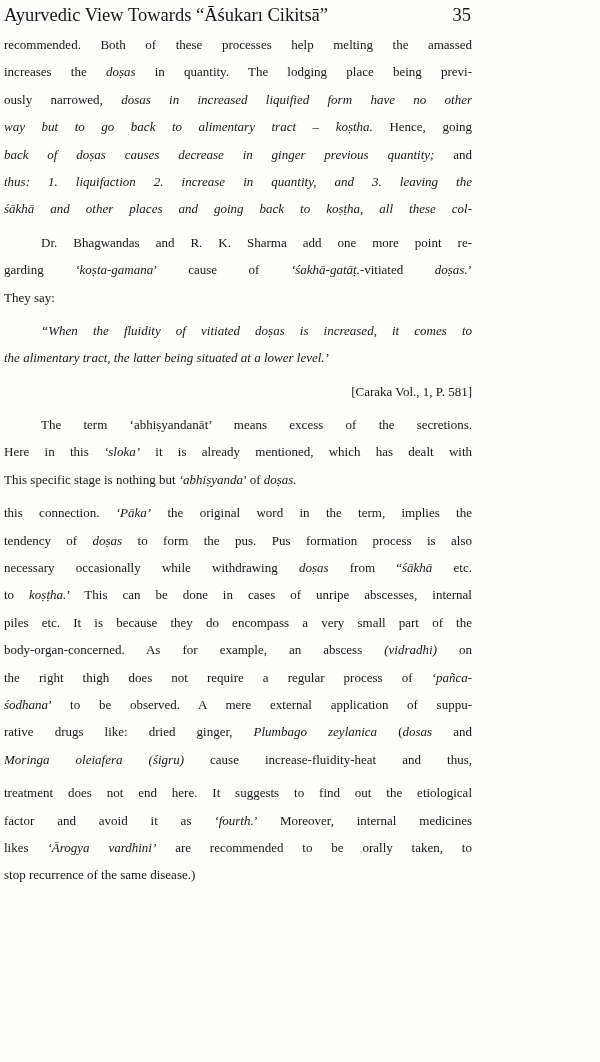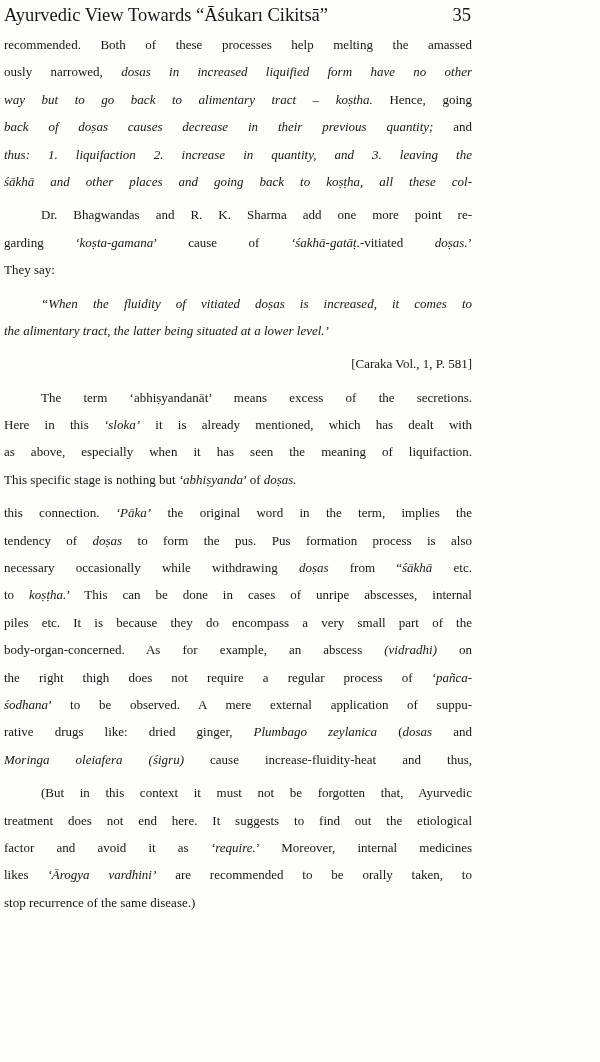--- a/index.html
+++ b/index.html
@@ -34,23 +34,24 @@
 <div class="page">
   <div class="running-head">
     <span>Ayurvedic View Towards “Āśukarı Cikitsā”</span>
     <span>35</span>
   </div>
 
   <div class="body" id="body">
 
     <div>
         <div class="line"><span>recommended. Both of these processes help melting the amassed</span></div>
+        <div class="line"><span>increases the </span><span class="i">doṣas</span><span> in quantity. The lodging place being previ-</span></div>
         <div class="line"><span>ously narrowed, </span><span class="i">dosas in increased liquified form have no other</span></div>
         <div class="line"><span class="i">way but to go back to alimentary tract – koṣtha.</span><span> Hence, going</span></div>
-        <div class="line"><span class="i">back of doṣas causes decrease in their previous quantity;</span><span> and</span></div>
+        <div class="line"><span class="i">back of doṣas causes decrease in ginger previous quantity;</span><span> and</span></div>
         <div class="line"><span class="i">thus: 1. liquifaction 2. increase in quantity, and 3. leaving the</span></div>
         <div class="line"><span class="i">śākhā and other places and going back to koṣṭha, all these col-</span></div>
       </div>
     <div class="gap"></div>
     <div>
         <div class="line indent"><span>Dr. Bhagwandas and R. K. Sharma add one more point re-</span></div>
         <div class="line"><span>garding </span><span class="i">‘koṣta-gamana</span><span>’ cause of </span><span class="i">‘śakhā-gatāṭ.</span><span>-vitiated </span><span class="i">doṣas.</span><span>’</span></div>
         <div class="line last"><span>They say:</span></div>
       </div>
     <div class="gap"></div>
@@ -59,38 +60,36 @@
         <div class="line last"><span class="i">the alimentary tract, the latter being situated at a lower level.’</span></div>
       </div>
     <div class="gap"></div>
     <div>
         <div class="line right"><span>[Caraka  Vol., 1, P. 581]</span></div>
       </div>
     <div class="gap"></div>
     <div>
         <div class="line indent"><span>The term ‘abhiṣyandanāt’ means excess of the secretions.</span></div>
         <div class="line"><span>Here in this </span><span class="i">‘sloka’</span><span> it is already mentioned, which has dealt with</span></div>
-        <div class="line"><span>as above, especially when it has seen the meaning of liquifaction.</span></div>
         <div class="line last"><span>This specific stage is nothing but </span><span class="i">‘abhiṣyanda</span><span>’ of </span><span class="i">doṣas.</span></div>
       </div>
     <div class="gap"></div>
     <div>
         <div class="line"><span>this connection. </span><span class="i">‘Pāka’</span><span> the original word in the term, implies the</span></div>
         <div class="line"><span>tendency of </span><span class="i">doṣas</span><span> to form the pus. Pus formation process is also</span></div>
         <div class="line"><span>necessary occasionally while withdrawing </span><span class="i">doṣas</span><span> from “</span><span class="i">śākhā</span><span> etc.</span></div>
         <div class="line"><span>to </span><span class="i">koṣṭha.</span><span>’ This can be done in cases of unripe abscesses, internal</span></div>
         <div class="line"><span>piles etc. It is because they do encompass a very small part of the</span></div>
         <div class="line"><span>body-organ-concerned. As for example, an abscess </span><span class="i">(vidradhi)</span><span> on</span></div>
         <div class="line"><span>the right thigh does not require a regular process of </span><span class="i">‘pañca-</span></div>
         <div class="line"><span class="i">śodhana</span><span>’ to be observed. A mere external application of suppu-</span></div>
         <div class="line"><span>rative drugs like: dried ginger, </span><span class="i">Plumbago zeylanica</span><span> (</span><span class="i">dosas</span><span> and</span></div>
         <div class="line"><span class="i">Moringa oleiafera  (śigru)</span><span> cause increase-fluidity-heat and thus,</span></div>
       </div>
     <div class="gap"></div>
     <div>
-        <div class="line indent"><span>(But in this context it must not be forgotten that, Ayurvedic</span></div>
         <div class="line"><span>treatment does not end here. It suggests to find out the etiological</span></div>
-        <div class="line"><span>factor and avoid it as </span><span class="i">‘require.</span><span>’ Moreover, internal medicines</span></div>
+        <div class="line"><span>factor and avoid it as </span><span class="i">‘fourth.</span><span>’ Moreover, internal medicines</span></div>
         <div class="line"><span>likes </span><span class="i">‘Ārogya vardhini’</span><span>  are recommended to be orally taken, to</span></div>
         <div class="line last"><span>stop recurrence of the same disease.)</span></div>
       </div>
   </div>
 </div>
 
 </body></html>

